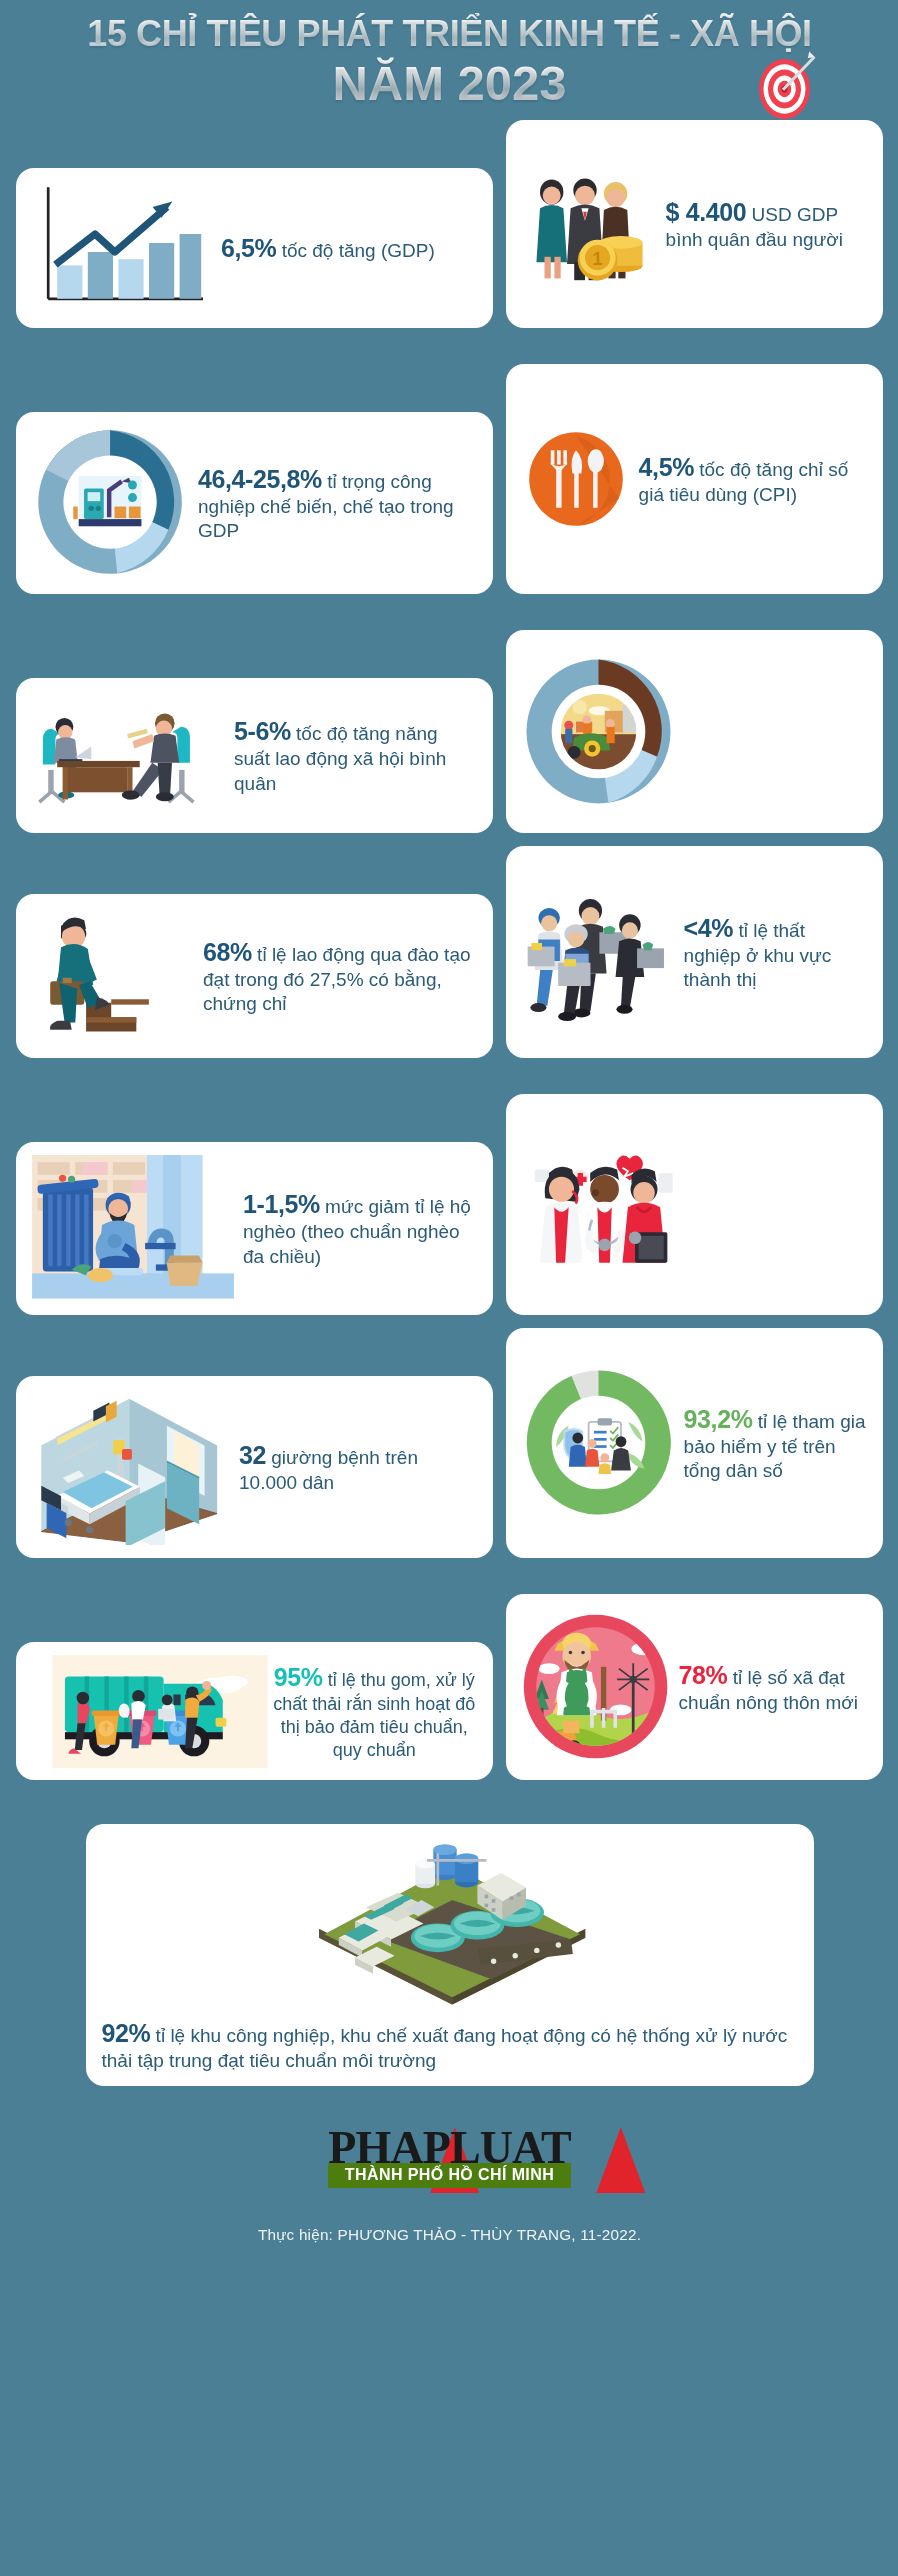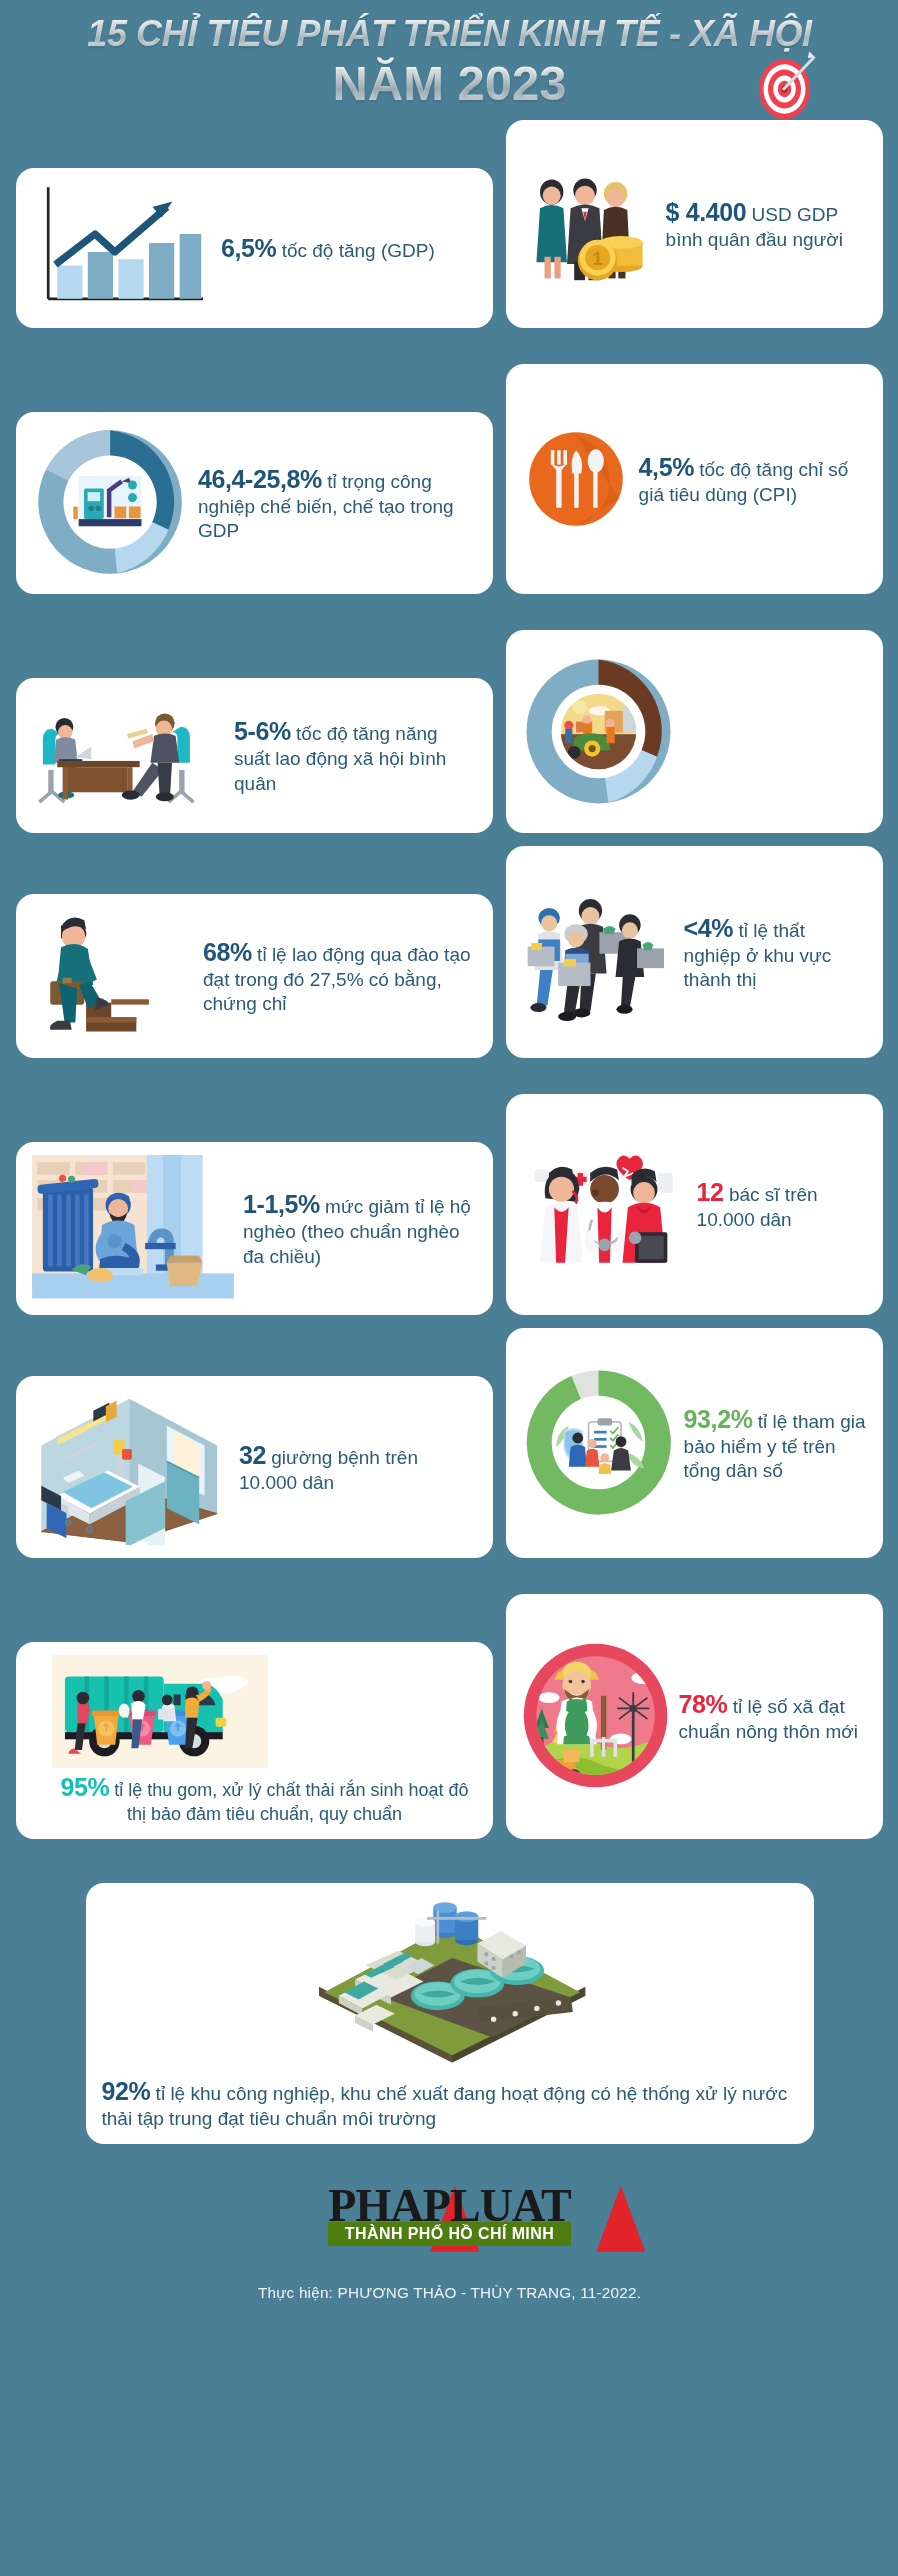--- a/index.html
+++ b/index.html
@@ -29,21 +29,20 @@
     font-size: 36px;
     font-weight: 700;
     letter-spacing: -0.4px;
     line-height: 1.15;
     background: linear-gradient(180deg,#f2f5f6 0%,#e8eef0 35%,#b9c9d0 62%,#f6f9fa 100%);
     -webkit-background-clip: text;
     background-clip: text;
     color: transparent;
     text-shadow: 0 1.8px 1.8px rgba(0,0,0,0.10);
     white-space: nowrap;
-    font-style: italic;
   }
   .title-line2 {
     font-size: 49px;
     font-weight: 700;
     letter-spacing: 0px;
     line-height: 1.12;
     margin-top: 1.8px;
     background: linear-gradient(180deg,#ffffff 0%,#eef3f5 30%,#aebfc7 60%,#ffffff 100%);
     -webkit-background-clip: text;
     background-clip: text;
@@ -73,21 +72,21 @@
     background: #ffffff;
     border-radius: 18px;
     padding: 12.6px 16px;
     display: flex;
     align-items: center;
     gap: 9px;
     overflow: hidden;
   }
   .card.col-left  { flex: 0 0 477px; margin-top: 48px; }
   .card.col-right { flex: 1 1 auto; }
-  .card.stack { flex-direction: column; align-items: flex-start; gap: 3.6px; padding-left: 36px; }
+  .card.stack { align-items: center; gap: 3.6px; padding-left: 36px; }
   .card.single {
     width: 728px;
     margin: 8px auto;
     flex-direction: column;
   }
 
   .art {
     flex: 0 0 auto;
     display: flex;
     align-items: center;
@@ -533,23 +532,20 @@
               <circle cx="136" cy="58" r="15" fill="#2b2b33"></circle>
               <circle cx="136" cy="62" r="12" fill="#f0b698"></circle>
               <path d="M122 52 q14 -16 28 -2 l-2 -12 q-14 -8 -26 4 z" fill="#2b2b33"></path>
               <path d="M118 78 q18 -10 36 0 l6 62 h-48 z" fill="#e8253c"></path>
               <path d="M128 78 q8 10 16 0" stroke="#c91a30" stroke-width="3" fill="none"></path>
               <rect x="126" y="106" width="36" height="34" rx="2" fill="#2b2b33"></rect>
               <rect x="130" y="110" width="28" height="26" fill="#4a4a54"></rect>
               <circle cx="126" cy="112" r="7" fill="#9aa3ae"></circle>
             </g>
           </svg>
-        </div>
-        <div class="txt">
-          <span class="big red">12</span><span> bác sĩ trên 10.000 dân</span>
         </div>
       </div>
     </div>
 
     <div class="row gap-big">
 
       <div class="card col-left">
         <div class="art">
           <svg width="198" height="157" viewBox="0 0 220 175">
             <path d="M10 66 L108 14 L206 66 L108 118 Z" fill="#8a6a52" opacity="0"></path>

